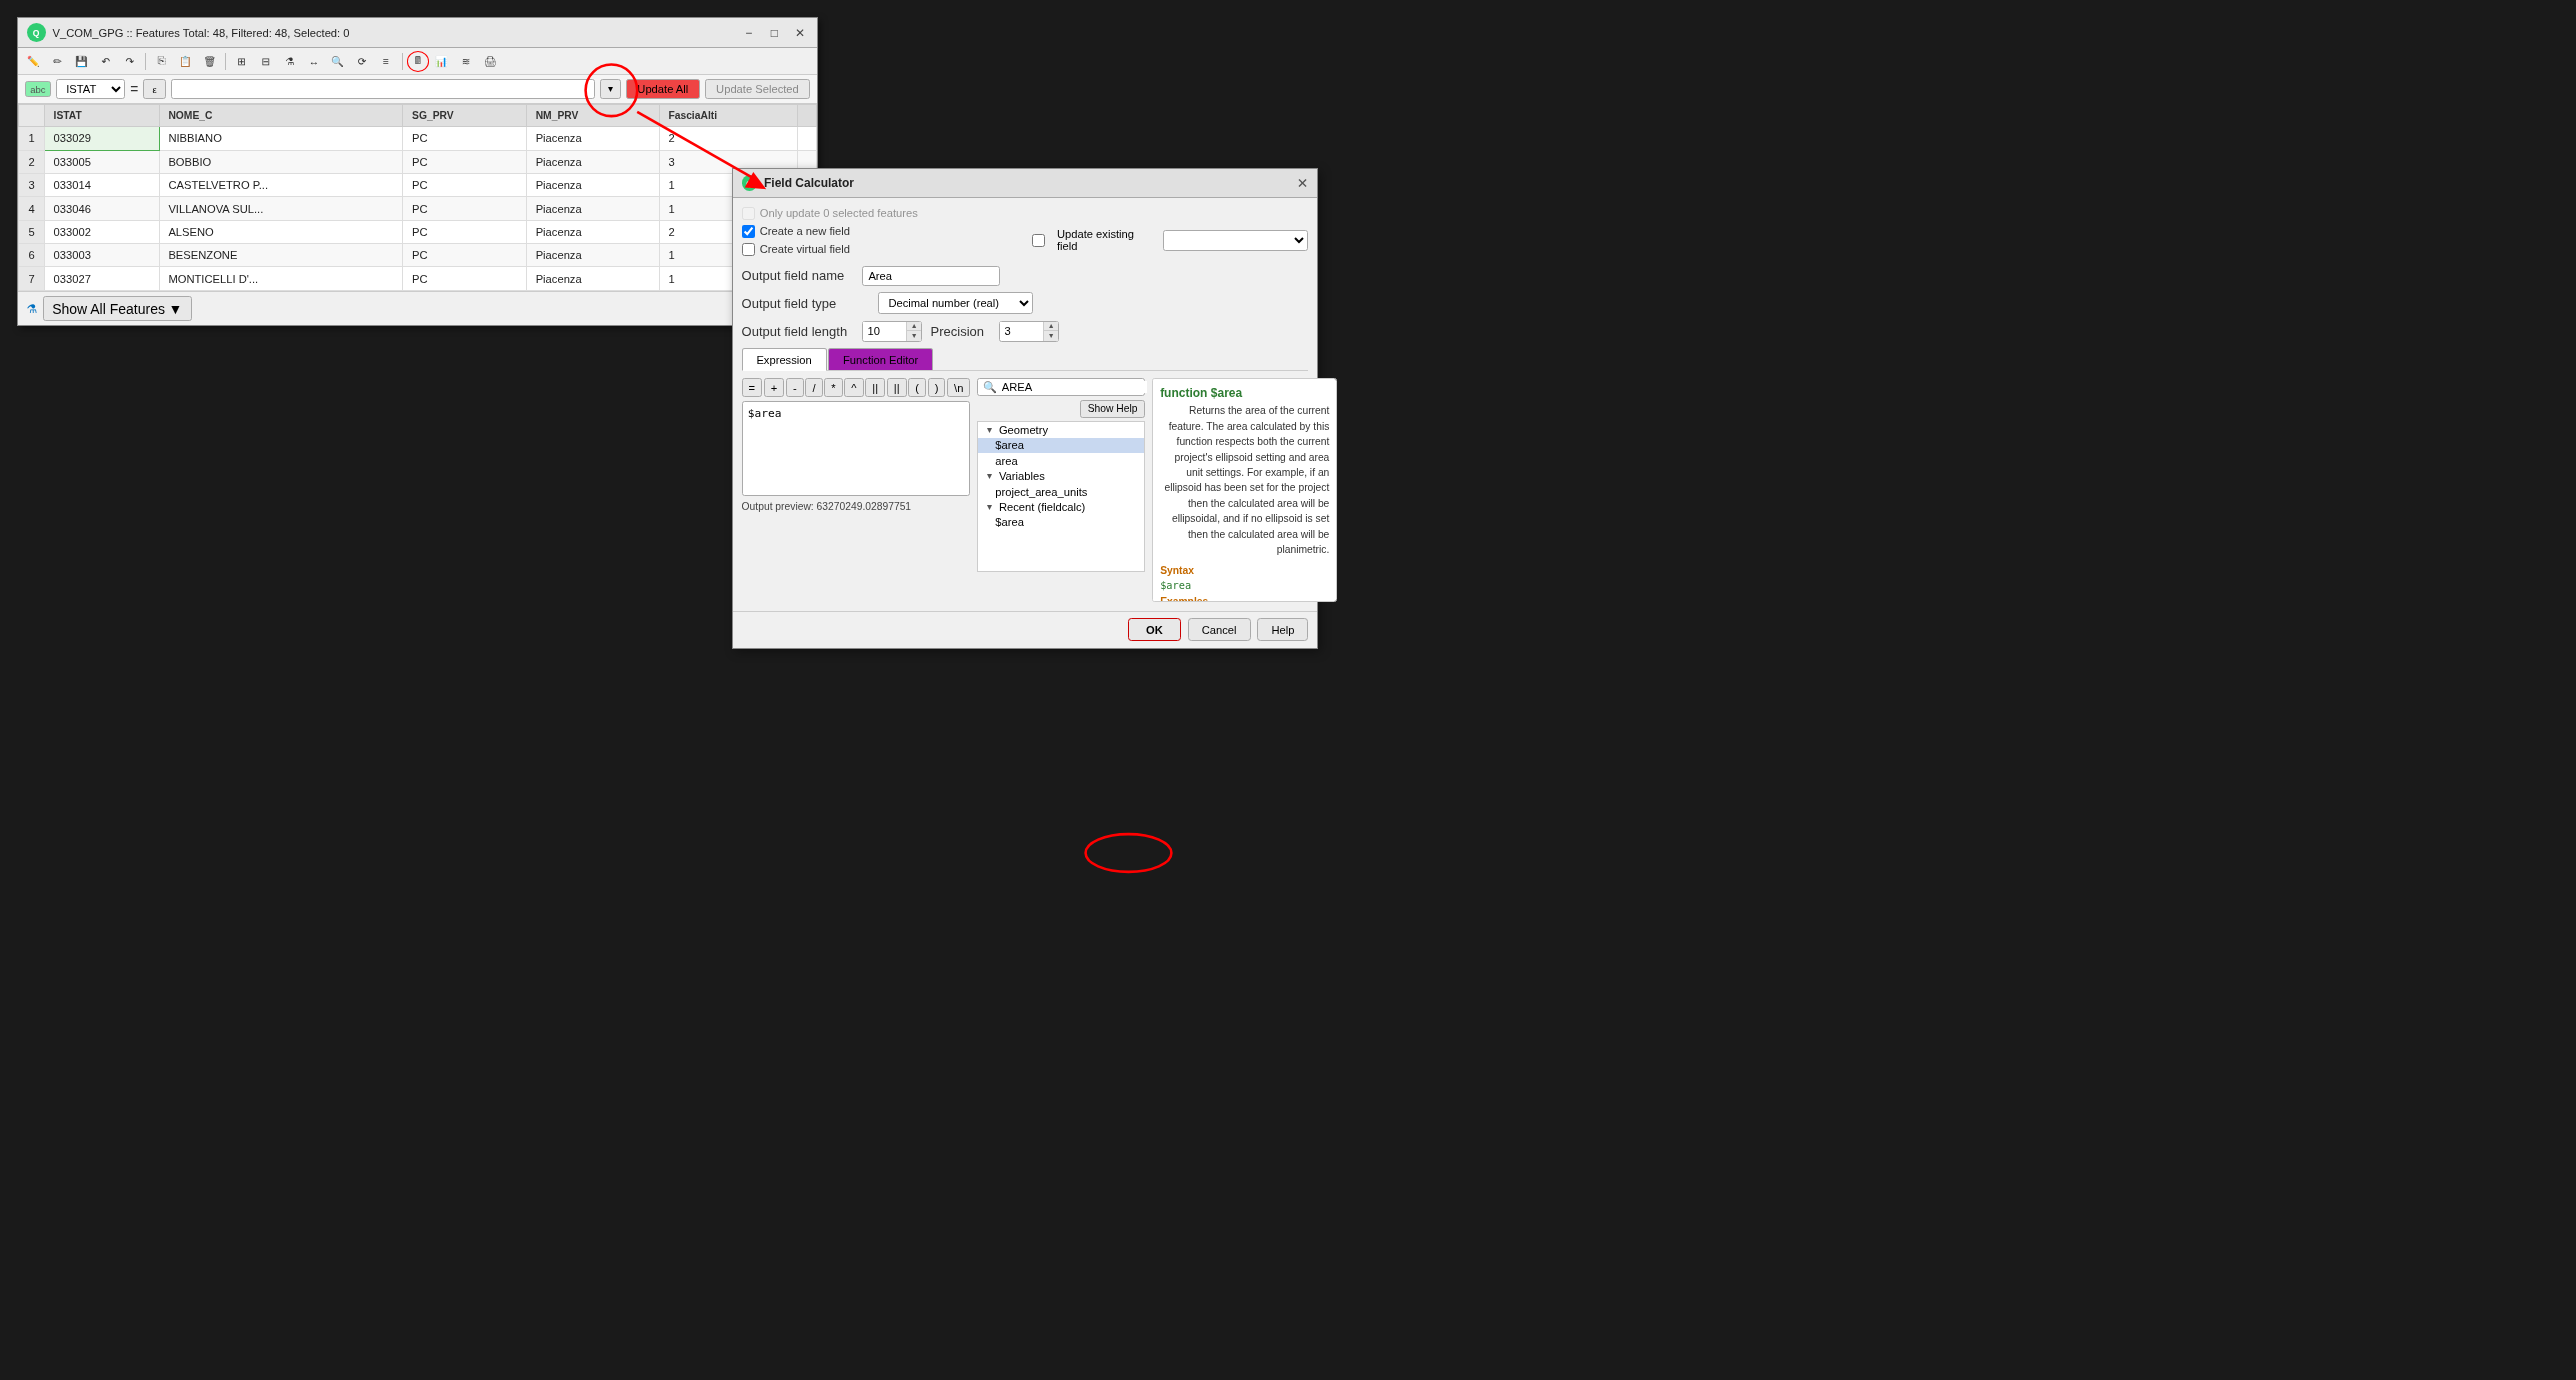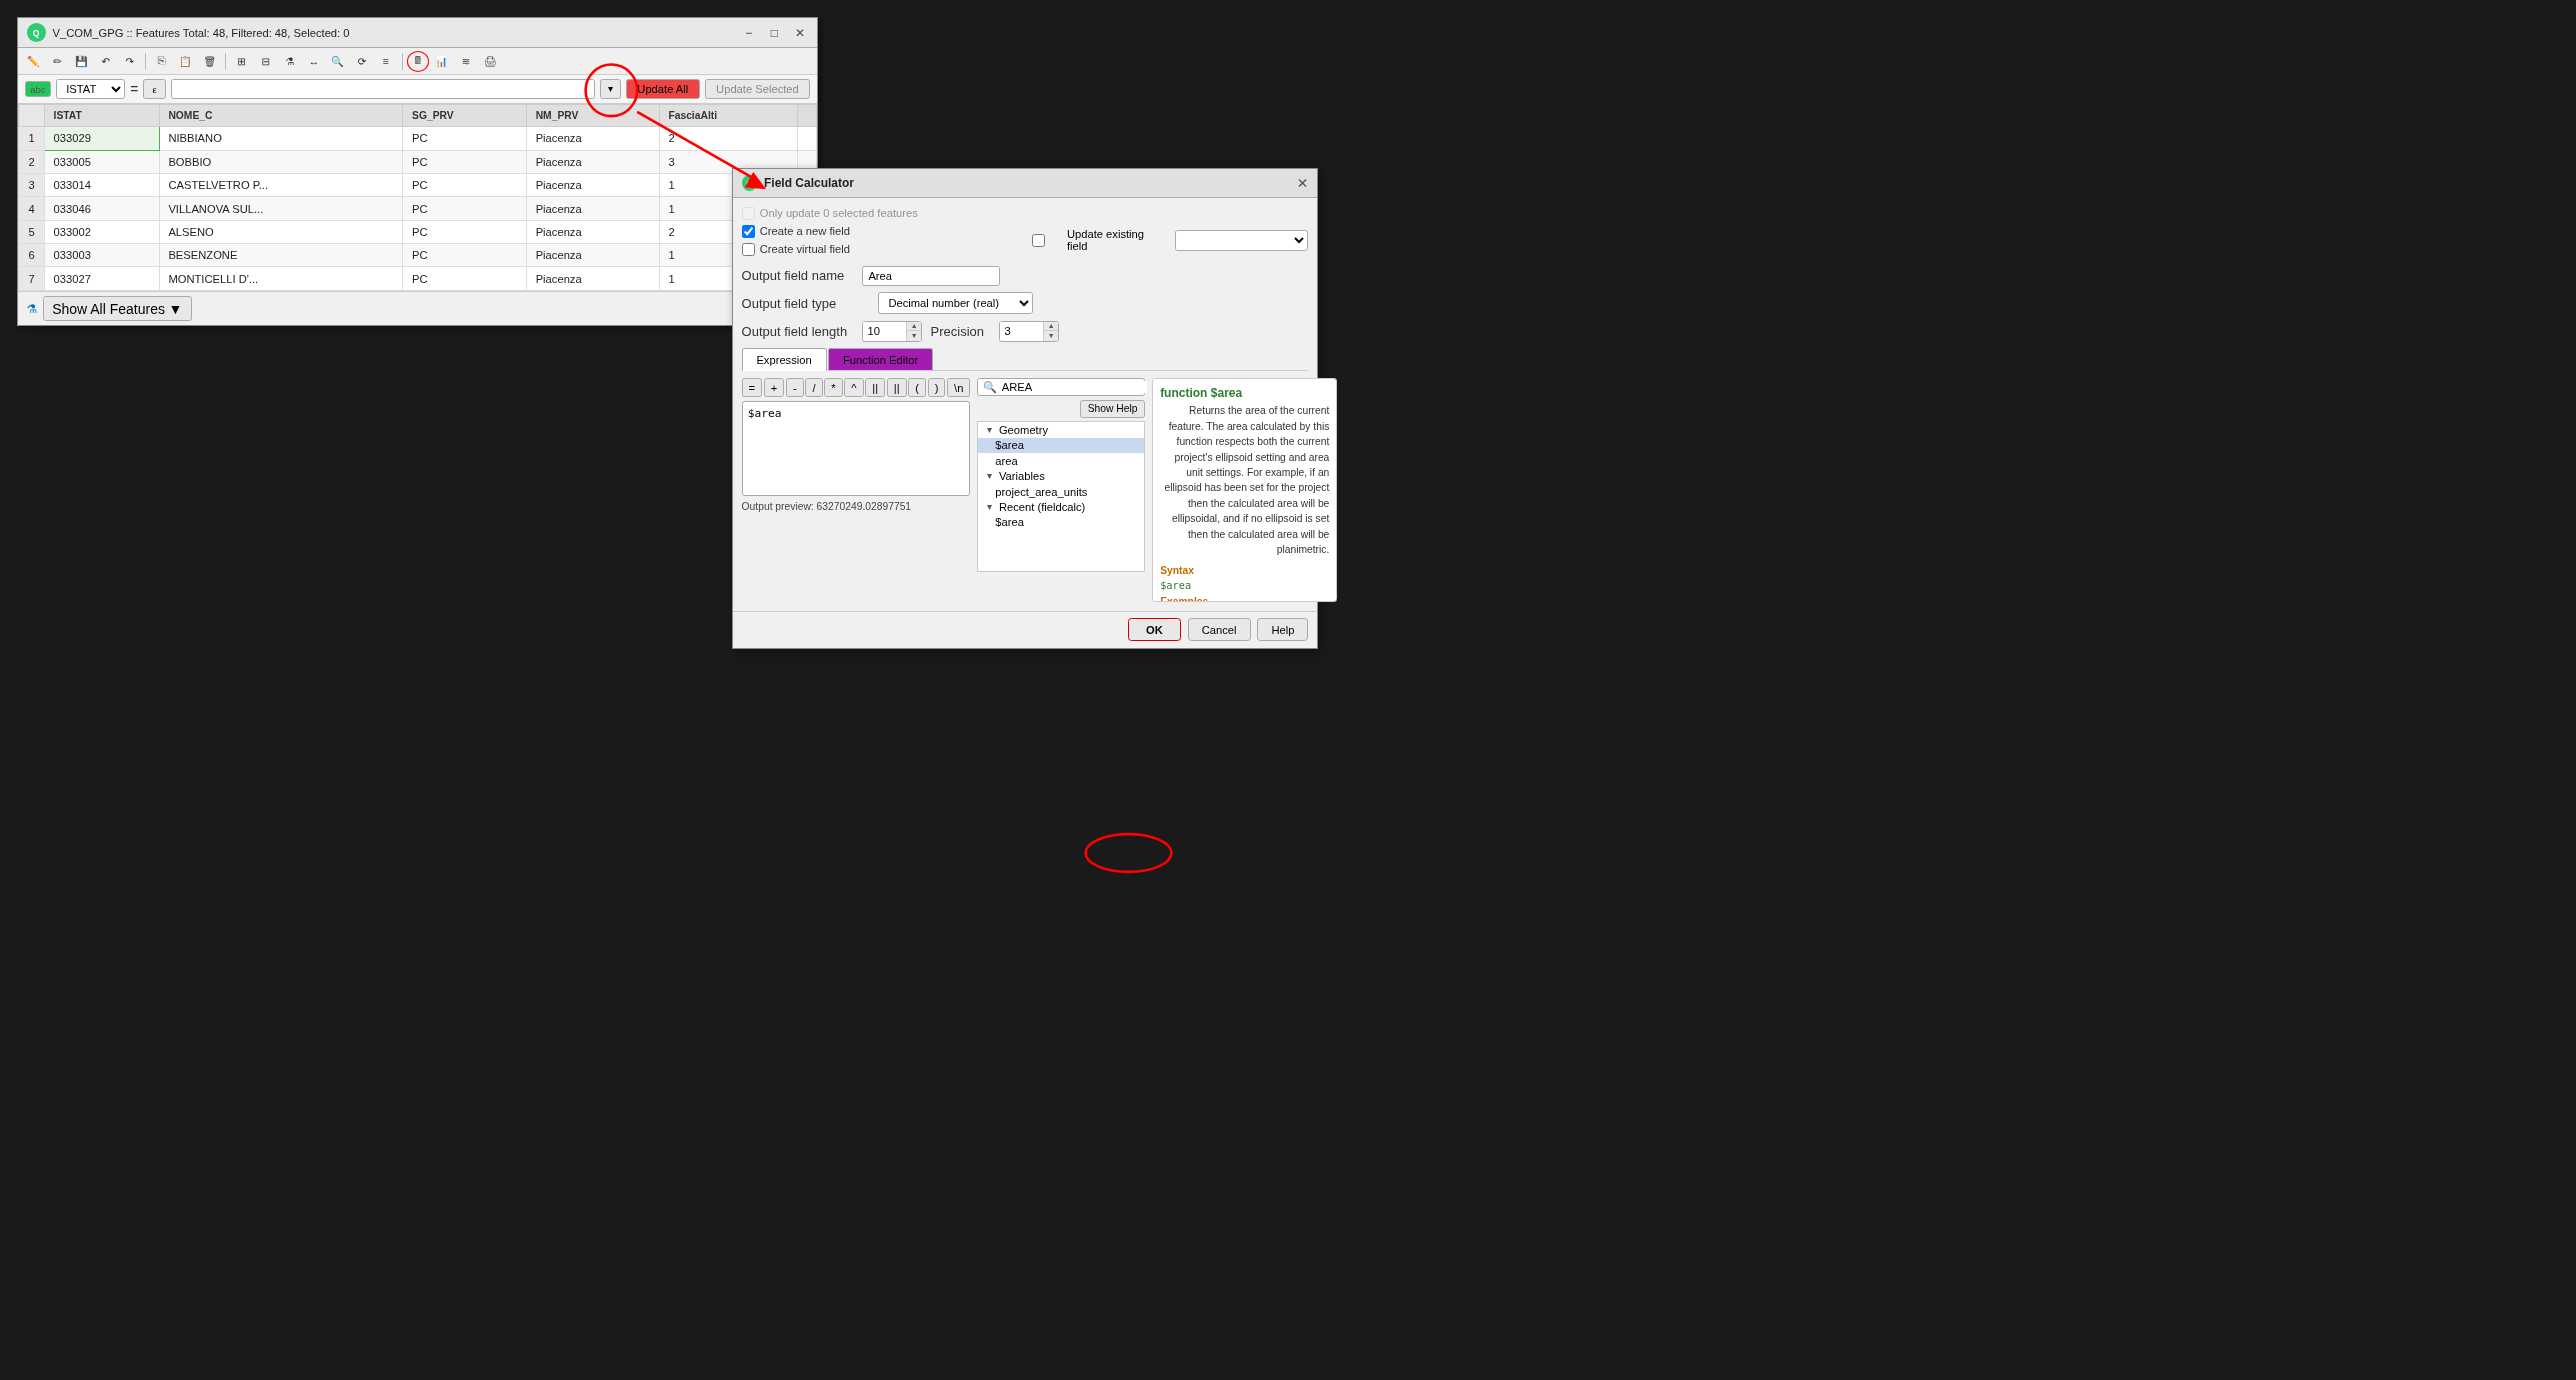--- a/index.html
+++ b/index.html
@@ -98,21 +98,21 @@
     
     .field-row {
       background: #f5f5f5;
       border-bottom: 0.9px solid #ccc;
       padding: 3.4px 6.9px;
       display: flex;
       align-items: center;
       gap: 5.2px;
     }
     .field-type-badge {
-      background: #22c55e;
+      background: #86efac;
       border: 0.9px solid #aaa;
       border-radius: 2.6px;
       padding: 1.7px 4.3px;
       font-size: 9.5px;
       color: #555;
     }
     .field-select {
       background: white;
       border: 0.9px solid #aaa;
       border-radius: 2.6px;
@@ -542,21 +542,21 @@
     
     .red-arrow {
       position: absolute;
       pointer-events: none;
     }
 
     
     .update-existing {
       display: flex;
       align-items: center;
-      gap: 22px;
+      gap: 12px;
     }
     .update-existing-select {
       width: 155px;
       border: 0.9px solid #aaa;
       border-radius: 2.6px;
       padding: 2.6px 5.2px;
       font-size: 11.2px;
       background: white;
     }
   </style>

